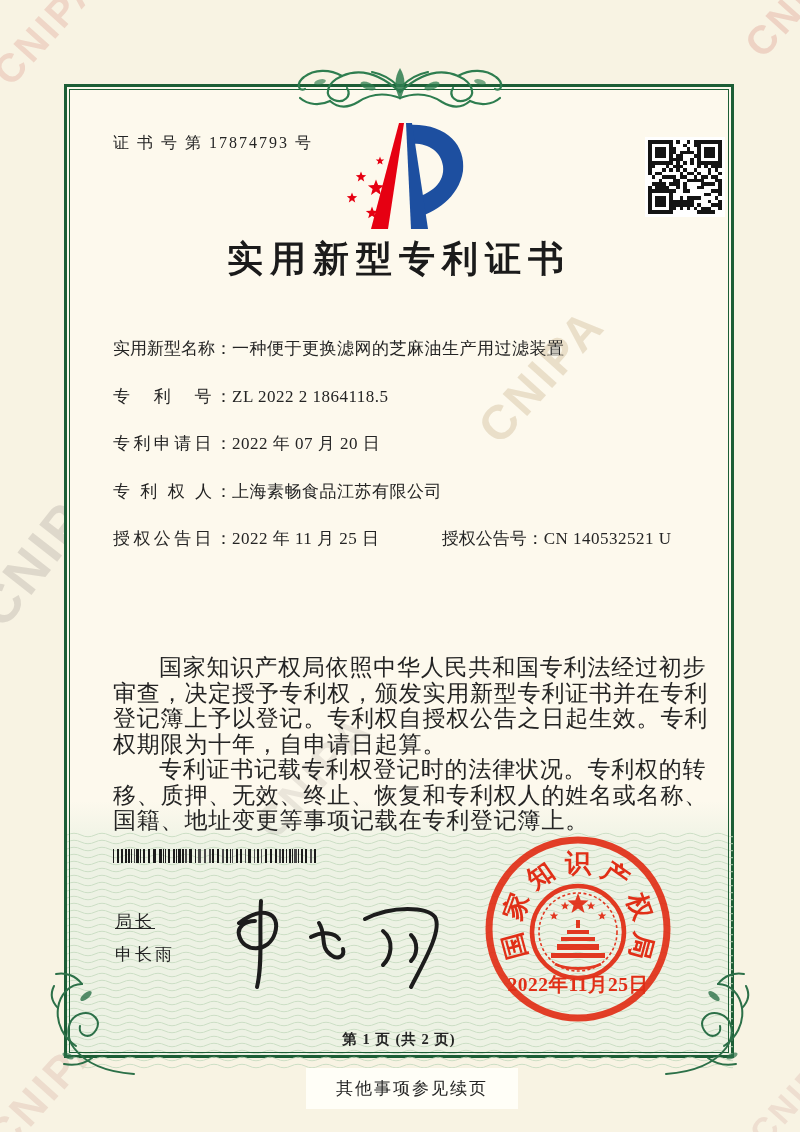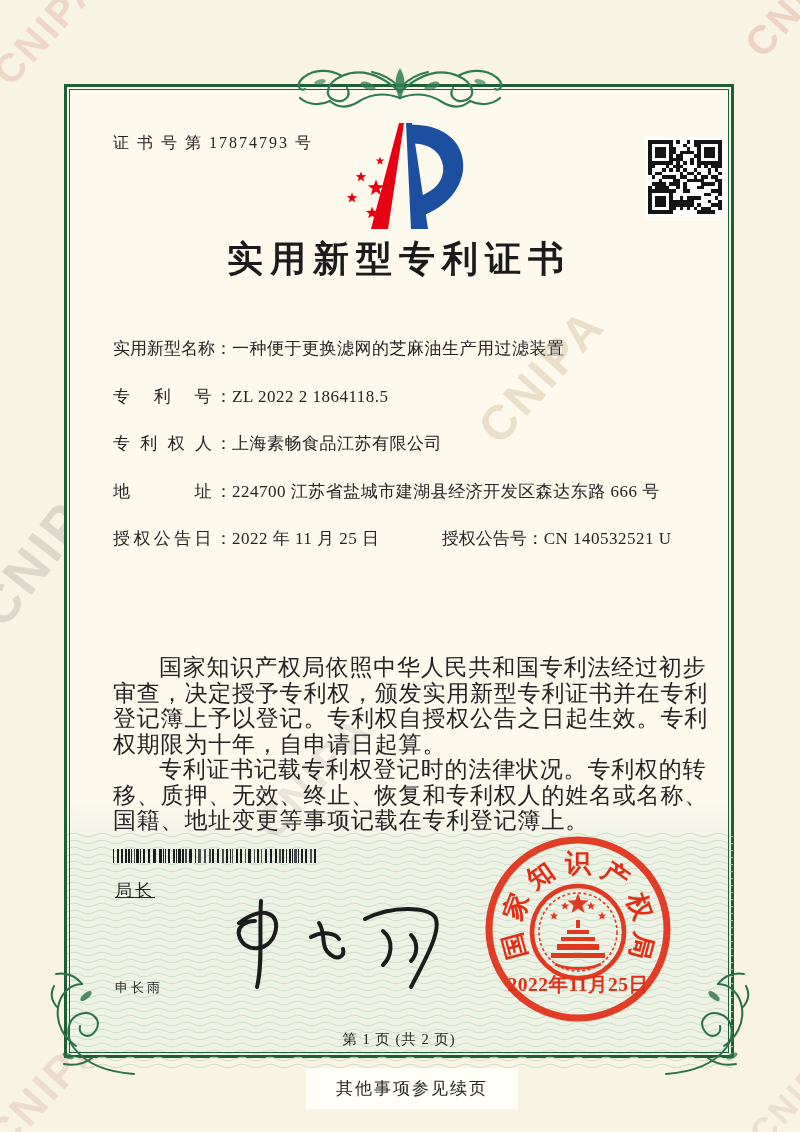--- a/index.html
+++ b/index.html
@@ -43,25 +43,25 @@
   .frow{height:28px;margin-bottom:19.6px;white-space:nowrap;}
   .flabel{display:inline-block;width:119px;text-align:justify;text-align-last:justify;}
   .fvalue{letter-spacing:0.5px;}
   .grant-pair2{margin-left:62px;}
   
   .paras{position:absolute;left:46px;top:568px;width:610px;font-size:23px;line-height:25.5px;letter-spacing:0.8px;}
   .paras p{margin:0;text-indent:2em;}
   
   .barcode{position:absolute;left:46px;top:762px;width:206px;height:14px;}
   .barcode i{position:absolute;top:0;height:100%;display:block;}
-  .sig-role{position:absolute;left:48px;top:792px;font-size:17px;letter-spacing:3px;text-decoration:underline;}
-  .sig-name{position:absolute;left:48px;top:892px;font-size:13px;letter-spacing:3px;text-align:right;}
+  .sig-role{position:absolute;left:48px;top:823px;font-size:17px;letter-spacing:3px;text-decoration:underline;}
+  .sig-name{position:absolute;left:48px;top:856px;font-size:17px;letter-spacing:3px;text-align:right;}
   .sig-hand{position:absolute;left:148px;top:796px;width:240px;height:110px;}
   .seal{position:absolute;left:414px;top:745px;width:194px;height:194px;z-index:3;mix-blend-mode:multiply;opacity:.95;}
-  .pagination{position:absolute;left:0;right:0;top:943px;text-align:center;font-size:14.5px;letter-spacing:1px;}
+  .pagination{position:absolute;left:0;right:0;top:943px;text-align:center;font-size:14.5px;letter-spacing:1px;font-weight:bold;}
   
   .top-flourish{position:absolute;left:280px;top:56px;width:240px;height:58px;z-index:5;}
   .corner{position:absolute;width:92px;height:112px;z-index:6;}
   .corner.bl{left:46px;top:966px;}
   .corner.br{left:662px;top:966px;transform:scaleX(-1);}
   .footer-note-box{
     position:absolute;left:0;right:0;top:1068px;text-align:center;padding-left:24px;
   }
   .footer-note-box span{
     display:inline-block;background:#fffef7;padding:9px 30px;font-size:17px;letter-spacing:2px;
@@ -400,24 +400,24 @@
     <div class="title">实用新型专利证书</div>
 
     <div class="fields">
       <div class="frow">
         <span class="flabel">实用新型名称：</span><span class="fvalue">一种便于更换滤网的芝麻油生产用过滤装置</span>
       </div>
       <div class="frow">
         <span class="flabel">专　利　号：</span><span class="fvalue">ZL 2022 2 1864118.5</span>
       </div>
       <div class="frow">
-        <span class="flabel">专 利 权 人：</span><span class="fvalue">上海素畅食品江苏有限公司</span>
+        <span class="flabel">专利申请日：</span><span class="fvalue">2022 年 07 月 20 日</span>
       </div>
       <div class="frow">
-        <span class="flabel">地　　　址：</span><span class="fvalue">224700 江苏省盐城市建湖县经济开发区森达东路 666 号</span>
+        <span class="flabel">专 利 权 人：</span><span class="fvalue">上海素畅食品江苏有限公司</span>
       </div>
       <div class="frow">
         <span class="flabel">授权公告日：</span><span class="fvalue">2022 年 11 月 25 日</span><span class="grant-pair2"><span>授权公告号：</span><span class="fvalue">CN 140532521 U</span></span>
       </div>
     </div>
 
     <div class="paras">
       <p>国家知识产权局依照中华人民共和国专利法经过初步审查，决定授予专利权，颁发实用新型专利证书并在专利登记簿上予以登记。专利权自授权公告之日起生效。专利权期限为十年，自申请日起算。</p>
       <p>专利证书记载专利权登记时的法律状况。专利权的转移、质押、无效、终止、恢复和专利权人的姓名或名称、国籍、地址变更等事项记载在专利登记簿上。</p>
     </div>

